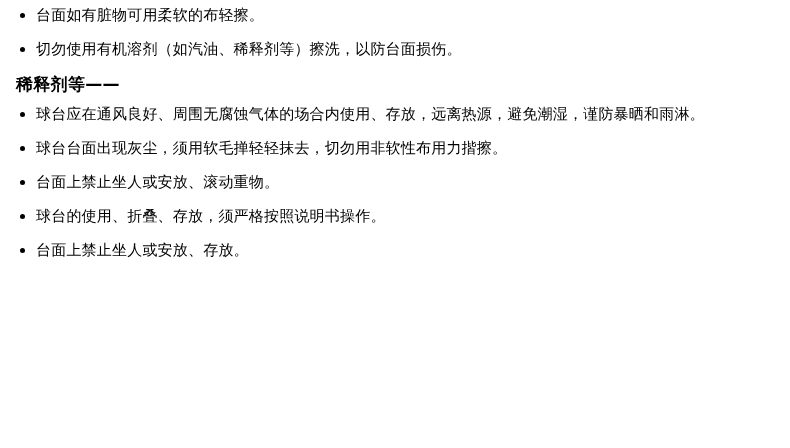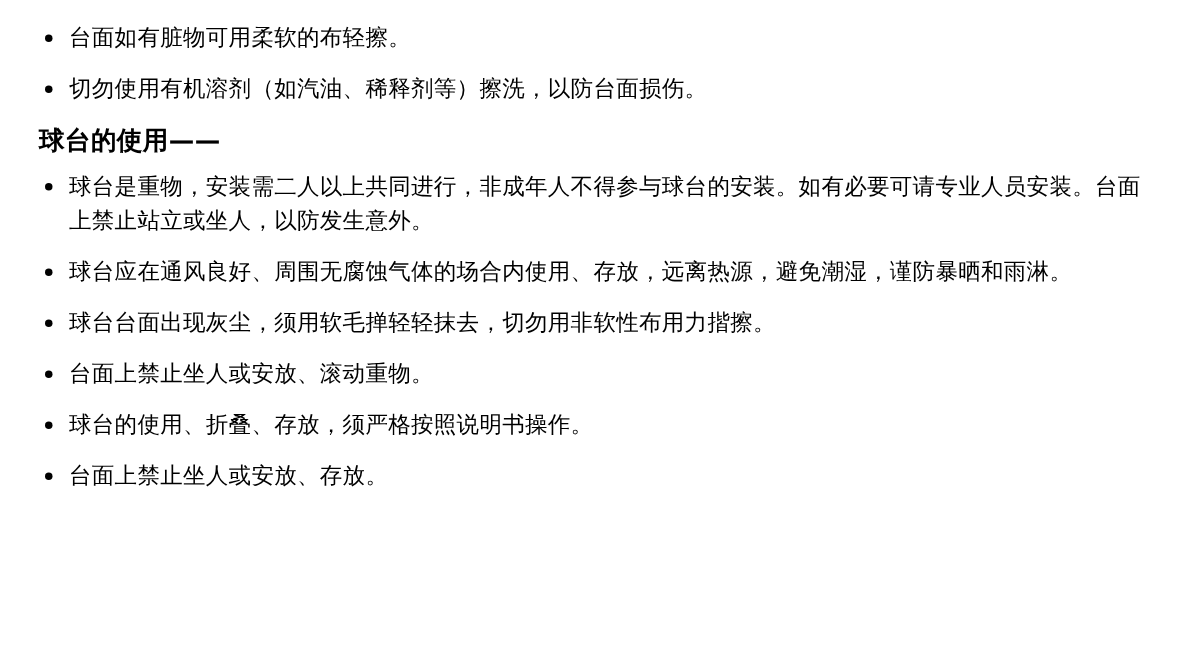--- a/index.html
+++ b/index.html
@@ -11,21 +11,21 @@
     height: 448px;
     background: #ffffff;
     font-family: "DejaVu Sans", "Liberation Sans", sans-serif;
     color: #000000;
     overflow: hidden;
   }
   .page {
     position: relative;
     width: 790px;
     height: 448px;
-    padding: 12px;
+    padding: 2px;
     box-sizing: border-box;
   }
   .doc-body {
     padding: 2px 14px 0 14px;
   }
   ul.bullets {
     list-style: none;
     margin: 0;
     padding: 0;
   }
@@ -72,26 +72,21 @@
 
     <ul class="bullets tight">
       <li>
         <span class="indent-wrap">台面如有脏物可用柔软的布轻擦。</span>
       </li>
       <li>
         <span class="indent-wrap">切勿使用有机溶剂（如汽油、稀释剂等）擦洗，以防台面损伤。</span>
       </li>
     </ul>
 
-    <div class="section-heading">球台的使用——</div>
-    <ul class="bullets tight">
-      <li>
-        <span class="indent-wrap">球台是重物，安装需二人以上共同进行，非成年人不得参与球台的安装。如有必要可请专业人员安装。台面上禁止站立或坐人，以防发生意外。</span>
-      </li>
-    </ul>
+    <div class="section-heading">稀释剂等——</div>
 
     <ul class="bullets loose">
       <li>
         <span class="indent-wrap">球台应在通风良好、周围无腐蚀气体的场合内使用、存放，远离热源，避免潮湿，谨防暴晒和雨淋。</span>
       </li>
       <li>
         <span class="indent-wrap">球台台面出现灰尘，须用软毛掸轻轻抹去，切勿用非软性布用力揩擦。</span>
       </li>
       <li>
         <span class="indent-wrap">台面上禁止坐人或安放、滚动重物。</span>

